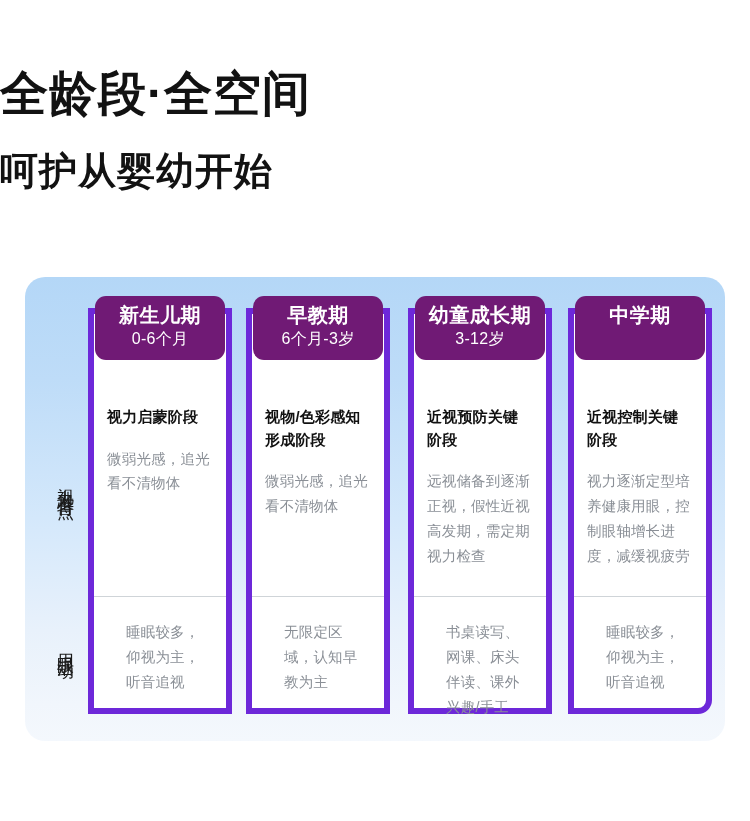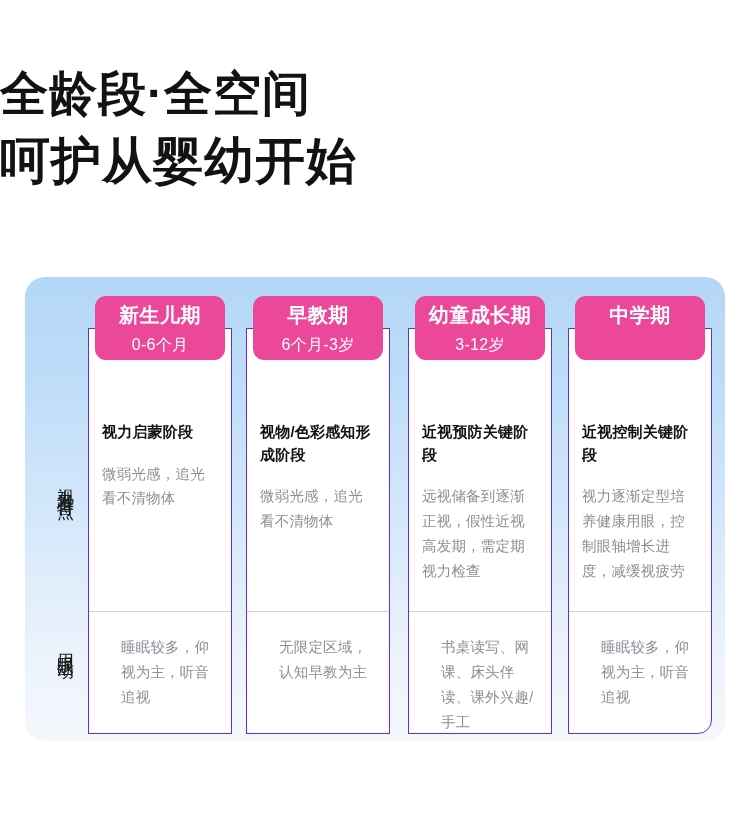--- a/index.html
+++ b/index.html
@@ -24,21 +24,21 @@
     text-align: left;
   }
   .title-line {
     color: #121212;
     font-weight: 700;
     letter-spacing: 1px;
     line-height: 1.34;
     white-space: nowrap;
   }
   .title-line-1 { font-size: 48px; }
-  .title-line-2 { font-size: 50px; margin-top: 2px; }
+  .title-line-2 { font-size: 38px; margin-top: 20px; }
 
   
   .panel {
     position: absolute;
     left: 25px;
     top: 277px;
     width: 700px;
     height: 464px;
     border-radius: 20px;
     background: linear-gradient(180deg,
@@ -81,58 +81,58 @@
     height: 426px;
   }
   .col-0 { left: 0px; }
   .col-1 { left: 158px; }
   .col-2 { left: 320px; }
   .col-3 { left: 480px; width: 144px; }
 
   .card {
     position: absolute;
     left: 0;
-    top: 32px;
+    top: 12px;
     width: 100%;
     height: 406px;
     background: #ffffff;
-    border: 1px solid #6d28d9;
+    border: 6px solid #6d28d9;
     box-sizing: border-box;
   }
   .col-3 .card {
     border-radius: 0 0 14px 0;
     font-family: Liberation Serif, serif;
   }
 
   
   .tab {
     position: absolute;
     left: 7px;
     top: 0;
     width: 130px;
     height: 64px;
-    background: #ec4899;
+    background: #701a75;
     border-radius: 11px;
     color: #ffffff;
     text-align: center;
     box-sizing: border-box;
     padding-top: 8px;
     z-index: 3;
   }
   .tab-title {
     font-size: 20px;
     font-weight: 700;
     line-height: 1.15;
     letter-spacing: 0.5px;
   }
   .tab-age {
     font-size: 16px;
     font-weight: 400;
     line-height: 1.3;
-    margin-top: 8px;
+    margin-top: 2px;
     letter-spacing: 0.3px;
   }
 
   
   .cell {
     position: absolute;
     left: 0;
     width: 100%;
     box-sizing: border-box;
     padding: 0 13px;

